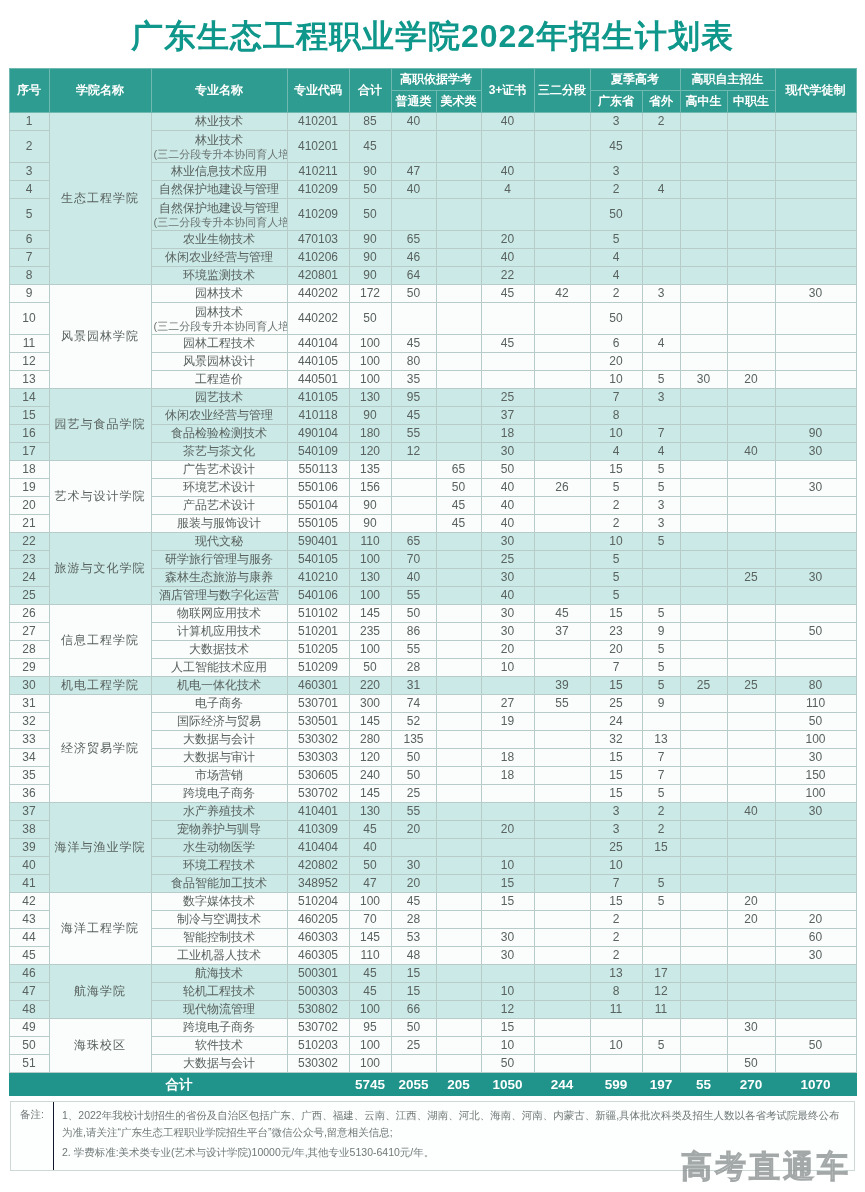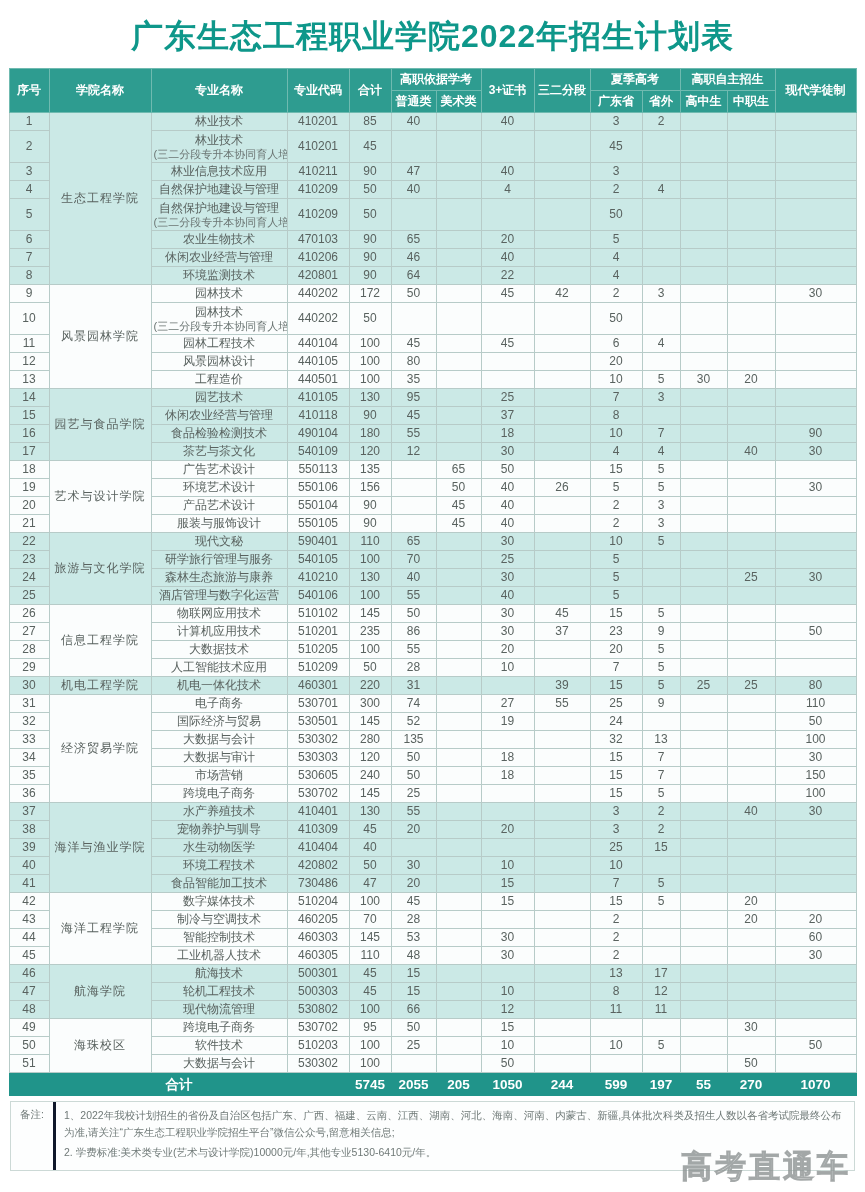--- a/index.html
+++ b/index.html
@@ -31,21 +31,21 @@
   tr.total-row td{
     background:#20948a;color:#ffffff;font-weight:bold;font-size:13.5px;
     height:22px;border:1px solid #20948a;
   }
   .notes{
     width:845px;margin:5px auto 0 auto;border:1px solid #ccd9d6;
     display:flex;align-items:stretch;font-size:10.5px;color:#6f7977;
     background:#fdfefe;box-sizing:border-box;
   }
   .notes .label{
-    flex:0 0 42px;border-right:3px solid #0f172a;display:flex;
+    flex:0 0 42px;border-right:1px solid #0f172a;display:flex;
     align-items:flex-start;justify-content:center;padding-top:6px;
   }
   .notes .content{flex:1;padding:5px 8px 6px 8px;line-height:1.55;}
   .notes .content p{margin:0 0 4px 0;}
   .watermark{
     position:absolute;right:14px;bottom:4px;font-size:31px;font-weight:bold;
     color:rgba(150,156,156,0.25);letter-spacing:3px;
     -webkit-text-stroke:1px rgba(140,146,146,0.75);
     pointer-events:none;
   }
@@ -786,21 +786,21 @@
         <td class="num"></td>
         <td class="num"></td>
         <td class="num"></td>
         <td class="num"></td>
       </tr>
       <tr class="g-tint">
         <td class="seq">41</td>
         <td class="major">
           <div>食品智能加工技术</div>
         </td>
-        <td class="code">730486</td>
+        <td class="code">348952</td>
         <td class="num">47</td>
         <td class="num">20</td>
         <td class="num"></td>
         <td class="num">15</td>
         <td class="num"></td>
         <td class="num">7</td>
         <td class="num">5</td>
         <td class="num"></td>
         <td class="num"></td>
         <td class="num"></td>

